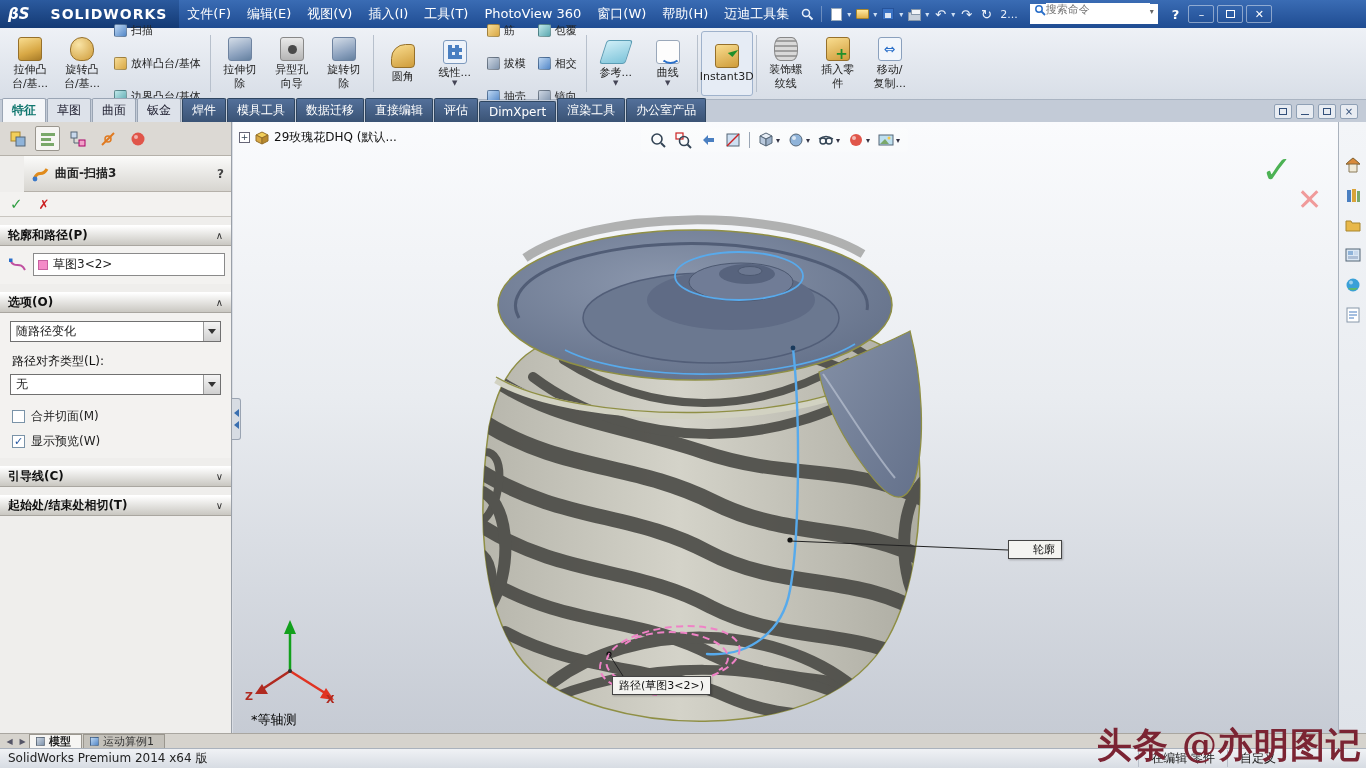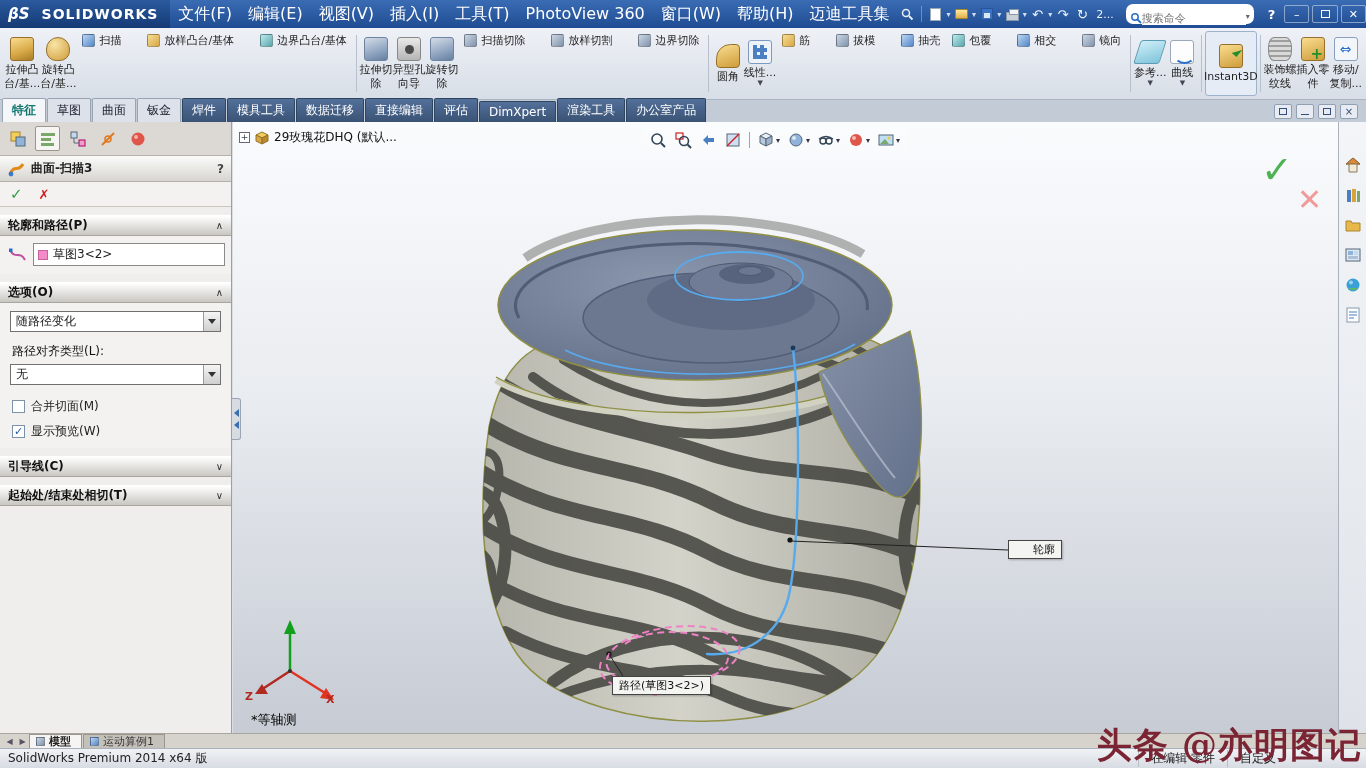--- a/index.html
+++ b/index.html
@@ -3,37 +3,37 @@
 <meta charset="utf-8">
 <style>
   * { margin:0; padding:0; box-sizing:border-box; }
   html,body { width:1366px; height:768px; overflow:hidden; }
   body { font-family:"DejaVu Sans","Liberation Sans",sans-serif; font-size:12px; color:#222; background:#d9dde4; }
   #app { position:absolute; inset:0; width:1366px; height:768px; }
 
   
   .titlebar { position:absolute; top:0; left:0; width:1366px; height:28px;
     background:linear-gradient(#3a6cb4,#1f4c92); display:flex; align-items:center; color:#fff; }
-  .logo { display:flex; align-items:center; gap:12px; height:100%; padding:0 12px 0 8px;
+  .logo { display:flex; align-items:center; gap:21px; height:100%; padding:0 12px 0 8px;
     background:linear-gradient(#2b5a9e,#143a74); font-weight:bold; }
   .logo-mark { font-style:italic; font-size:15px; }
   .logo-text { font-size:14px; letter-spacing:1px; }
-  .menu-item { padding:0 8px; line-height:28px; font-size:16px; white-space:nowrap; }
+  .menu-item { padding:0 8px; line-height:28px; font-size:13px; white-space:nowrap; }
   .tbi { width:18px; height:18px; display:flex; align-items:center; justify-content:center; margin:0 1px; position:relative; }
   .tbi .pg { width:11px; height:13px; background:#fff; border:1px solid #9ab; }
   .tbi .fold { width:13px; height:10px; background:linear-gradient(#ffe9a0,#e0b04a); border:1px solid #a8862e; border-radius:1px; }
   .tbi .flop { width:12px; height:12px; background:#3a72c4; border:1px solid #26539a; position:relative; }
   .tbi .flop::after { content:""; position:absolute; left:2px; right:2px; bottom:1px; height:5px; background:#dce6f4; }
   .tbi .prn { width:13px; height:9px; background:#c8d0da; border:1px solid #8898aa; margin-top:4px; position:relative; }
   .tbi .prn::before { content:""; position:absolute; left:2px; top:-4px; width:8px; height:4px; background:#f2f4f7; border:1px solid #8898aa; }
   .tbi.glyph { color:#eaf1fb; font-size:13px; }
   .tcaret { font-size:8px; color:#cfe0f4; margin:0 1px; }
   .tsep { width:1px; height:16px; background:rgba(255,255,255,.3); margin:0 4px; }
   .overflow-label { color:#eaf1fb; font-size:11px; margin:0 4px; }
-  .search { display:flex; align-items:flex-start; background:#fff; border-radius:7px; height:20px; padding:8px 4px; margin:0 8px; }
+  .search { display:flex; align-items:flex-end; background:#fff; border-radius:0; height:20px; padding:8px 4px; margin:0 8px; }
   .search input { border:none; outline:none; width:104px; font-size:11px; font-family:inherit; color:#333; }
   .search .scaret { font-size:8px; color:#666; }
   .helpq { font-weight:bold; font-size:13px; padding:0 6px; }
   .winbtn { width:26px; height:18px; display:flex; align-items:center; justify-content:center;
     border:1px solid rgba(255,255,255,.45); border-radius:2px; margin-left:3px; font-size:11px; color:#fff; }
   .wb-box { width:9px; height:8px; border:1px solid #fff; display:inline-block; }
 
   
   .ribbon { position:absolute; top:28px; left:0; width:1366px; height:72px;
     background:linear-gradient(#eef1f6,#d8dee7); border-bottom:1px solid #aab4c2;
@@ -59,21 +59,21 @@
   .ic-curve { background:#fdfdfd; border:1px solid #9aa8ba; }
   .ic-curve::after { content:""; position:absolute; left:3px; top:5px; width:17px; height:14px;
      border:2.5px solid transparent; border-bottom-color:#2a6fc9; border-radius:50%; }
   .ic-i3d { background:linear-gradient(160deg,#f9dd90,#cf9c3a); border:1px solid #96702a; }
   .ic-i3d::after { content:""; position:absolute; right:2px; top:2px; width:0; height:0;
      border-left:6px solid transparent; border-bottom:9px solid #1f8f2a; transform:rotate(40deg); }
   .ic-thread { background:repeating-linear-gradient(0deg,#d9d9d9 0 3px,#9f9f9f 3px 5px); border:1px solid #888; border-radius:6px/10px; }
   .ic-insert { background:linear-gradient(160deg,#f9dd90,#cf9c3a); border:1px solid #96702a; }
   .ic-insert::after { content:"+"; position:absolute; right:1px; bottom:-3px; color:#1f8f2a; font-weight:bold; font-size:15px; }
   .ic-move { background:#f2f6fb; border:1px solid #8aa0bd; color:#2a6fc9; font-size:14px; display:flex; align-items:center; justify-content:center; }
-  .smallcol { display:flex; flex-direction:row; justify-content:center; gap:18px; padding:0 2px; }
+  .smallcol { display:flex; flex-direction:column; justify-content:center; gap:18px; padding:0 2px; }
   .smallbtn { display:flex; align-items:center; gap:4px; font-size:11px; height:19px; padding:0 4px; border-radius:2px; white-space:nowrap; color:#222; }
   .chip { width:13px; height:13px; border-radius:2px; border:1px solid rgba(0,0,0,.28); flex:0 0 auto; }
   .chip-blue { background:linear-gradient(135deg,#bcd6f2,#5488c8); }
   .chip-gold { background:linear-gradient(135deg,#f7dc96,#d8a845); }
   .chip-slate { background:linear-gradient(135deg,#cdd6e2,#8094ad); }
   .chip-teal { background:linear-gradient(135deg,#bfe8ea,#5aa8b0); }
 
   
   .cmdtabs { position:absolute; top:100px; left:0; width:1366px; height:22px; background:#c3cbd7;
     display:flex; align-items:flex-end; padding-left:2px; }
@@ -85,22 +85,22 @@
   .dwc { margin-left:auto; display:flex; align-items:center; gap:4px; padding:0 8px 3px; }
   .dwbtn { width:18px; height:15px; border:1px solid #8fa0b5; background:#e8ecf2; display:flex; align-items:center; justify-content:center; font-size:10px; color:#33507a; border-radius:2px; }
   .dw-min { width:8px; height:1px; background:#33507a; margin-top:6px; }
   .dw-box { width:8px; height:7px; border:1px solid #33507a; }
 
   
   .pm { position:absolute; top:122px; left:0; width:232px; height:611px; background:#efeeec; border-right:1px solid #9aa0a8; }
   .pmtabs { height:34px; display:flex; align-items:center; gap:5px; padding:3px 5px; background:#dcd9d4; border-bottom:1px solid #b5b1aa; }
   .pmtab { width:25px; height:25px; border:1px solid transparent; border-radius:2px; display:flex; align-items:center; justify-content:center; }
   .pmtab.active { background:#f6f5f3; border-color:#9a968e; }
-  .pmhead { height:26px; display:flex; align-items:center; gap:6px; padding:8px 7px;
-    background:linear-gradient(#fbfbfa,#d7d5d0); border-bottom:1px solid #b5b1aa; font-weight:bold; font-size:12px; }
+  .pmhead { height:36px; display:flex; align-items:center; gap:6px; padding:8px 7px;
+    background:linear-gradient(#fbfbfa,#d7d5d0); border-bottom:1px solid #b5b1aa; font-weight:bold; font-size:12px;margin-left:24px; }
   .pmhead .q { margin-left:auto; font-weight:bold; color:#444; }
   .pmok { height:25px; display:flex; align-items:center; gap:16px; padding:0 10px; background:#f3f2f0; border-bottom:1px solid #c9c6c0; }
   .okglyph { color:#2f9e41; font-weight:bold; font-size:15px; }
   .xglyph { color:#cc2222; font-weight:bold; font-size:13px; }
   .sect { height:21px; display:flex; align-items:center; justify-content:space-between; padding:0 8px;
     background:linear-gradient(#ffffff,#c9c7c1); border-top:1px solid #fff; border-bottom:1px solid #a9a6a0;
     font-weight:bold; font-size:12px; color:#111; margin-top:8px; }
   .sect .chev { font-size:10px; color:#333; font-weight:normal; }
   .fieldbox { padding:7px 6px 2px; background:#f3f2f0; }
   .frow { display:flex; align-items:center; gap:5px; margin-bottom:6px; }
@@ -262,34 +262,20 @@
     <div class="bigbtn">
       <span class="ic ic-hole"></span>
       <span class="bl">异型孔</span>
       <span class="bl">向导</span>
     </div>
     <div class="bigbtn">
       <span class="ic ic-cutblue"></span>
       <span class="bl">旋转切</span>
       <span class="bl">除</span>
     </div>
-    <div class="smallcol">
-      <div class="smallbtn">
-          <span class="chip chip-slate"></span>
-          <span>扫描切除</span>
-        </div>
-      <div class="smallbtn">
-          <span class="chip chip-slate"></span>
-          <span>放样切割</span>
-        </div>
-      <div class="smallbtn">
-          <span class="chip chip-slate"></span>
-          <span>边界切除</span>
-        </div>
-    </div>
     <div class="rsep"></div>
     <div class="bigbtn">
       <span class="ic ic-fillet"></span>
       <span class="bl">圆角</span>
     </div>
     <div class="bigbtn">
       <span class="ic ic-pattern"></span>
       <span class="bl">线性...</span>
       <span class="bcaret">▼</span>
     </div>

